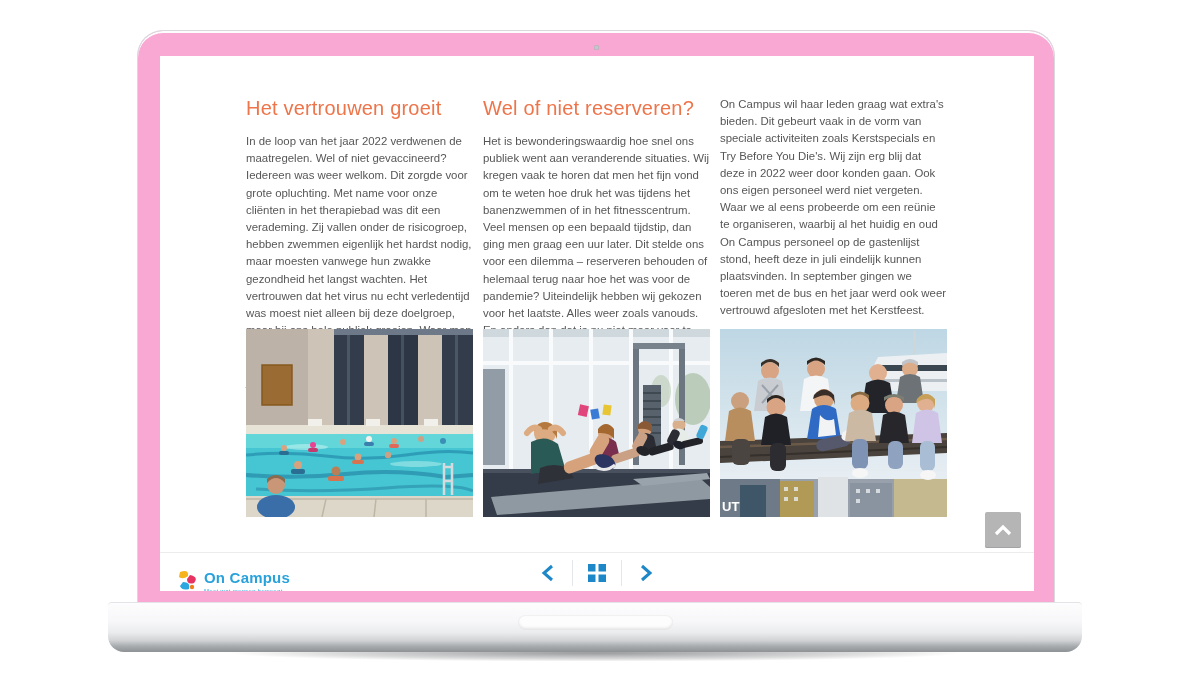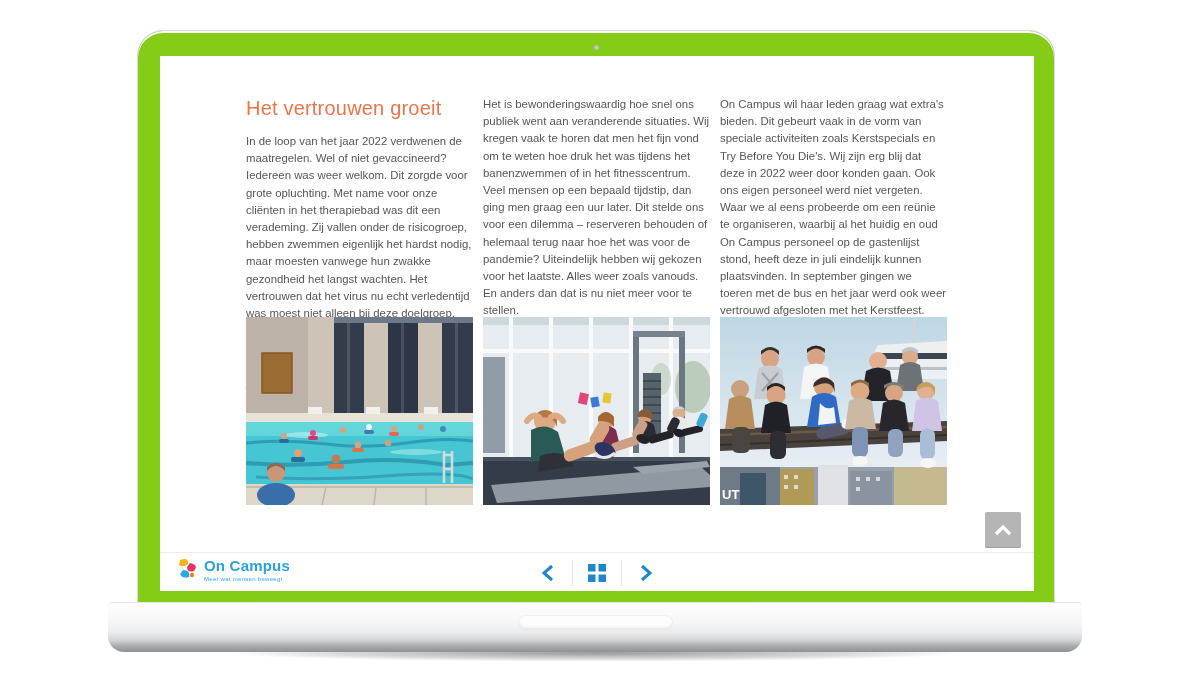--- a/index.html
+++ b/index.html
@@ -3,21 +3,21 @@
 <meta charset="utf-8">
 <style>
   html,body{margin:0;padding:0;}
   body{
     width:1187px;height:697px;position:relative;background:#ffffff;
     font-family:"Liberation Sans",sans-serif;overflow:hidden;
   }
   
   .laptop-lid{
     position:absolute;left:137px;top:30px;width:918px;height:572px;
-    background:#84cc16;border:1px solid #d9d9dd;border-bottom:none;
+    background:#f9a8d4;border:1px solid #d9d9dd;border-bottom:none;
     border-radius:26px 26px 0 0;box-sizing:border-box;
     box-shadow:inset 0 2px 0 #fdfdfe;
   }
   .webcam{
     position:absolute;left:50%;top:14px;width:5px;height:5px;margin-left:-2px;
     border-radius:50%;background:#c6c6cc;box-shadow:inset 0 0 1px #8d8d95;
   }
   .screen{
     position:absolute;left:22px;top:25px;width:874px;height:535px;
     background:#ffffff;overflow:hidden;
@@ -32,36 +32,36 @@
     position:absolute;left:410px;top:12px;width:155px;height:15px;border-radius:9px;
     background:#fdfdfe;box-shadow:inset 0 -2px 3px rgba(0,0,0,.10),inset 0 1px 1px rgba(0,0,0,.05);
   }
   .base-shadow{
     position:absolute;left:125px;top:642px;width:940px;height:22px;z-index:2;
     background:radial-gradient(ellipse 50% 50% at 50% 50%,rgba(55,57,62,.50) 0%,rgba(55,57,62,.18) 55%,rgba(55,57,62,0) 78%);
   }
   
   .cols,.imgs{position:absolute;left:86px;display:grid;grid-template-columns:repeat(3,227px);column-gap:10px;}
   .cols{top:40px;}
-  .imgs{top:261px;}
+  .imgs{top:273px;}
   .article h2{
     margin:0 0 13px 0;font-size:20px;line-height:24px;font-weight:400;
     color:#ee744a;letter-spacing:.2px;
   }
   .article p{
     margin:0;font-size:11.4px;line-height:17.2px;color:#565656;
   }
   .photo{width:227px;height:188px;display:block;background:#dfe3e6;}
   
   .toolbar{
     position:absolute;left:0;top:496px;width:874px;height:39px;
     background:#ffffff;border-top:1px solid #ececec;
   }
   .logo{
-    position:absolute;left:18px;top:4px;display:flex;align-items:flex-start;gap:5px;cursor:pointer;
+    position:absolute;left:18px;top:16px;display:flex;align-items:flex-start;gap:5px;cursor:pointer;
   }
   .logo-texts{display:flex;flex-direction:column;}
   .logo-name{font-size:15px;font-weight:700;color:#29a2dc;line-height:17px;letter-spacing:.2px;}
   .logo-tagline{font-size:6px;color:#2fa8de;margin-top:2px;letter-spacing:.3px;}
   .pager{
     position:absolute;left:50%;top:0;height:39px;transform:translateX(-50%);
     display:flex;align-items:center;gap:13px;
   }
   .pager-btn{display:flex;align-items:center;justify-content:center;width:22px;height:26px;cursor:pointer;background:none;border:none;padding:0;}
   .pager-sep{width:1px;height:26px;background:#e4e7ea;}
@@ -83,20 +83,21 @@
   <div class="webcam"></div>
 
   <div class="screen">
 
     <div class="cols">
       <div class="article">
         <h2>Het vertrouwen groeit</h2>
         <p>In de loop van het jaar 2022 verdwenen de maatregelen. Wel of niet gevaccineerd? Iedereen was weer welkom. Dit zorgde voor grote opluchting. Met name voor onze cliënten in het therapiebad was dit een verademing. Zij vallen onder de risicogroep, hebben zwemmen eigenlijk het hardst nodig, maar moesten vanwege hun zwakke gezondheid het langst wachten. Het vertrouwen dat het virus nu echt verledentijd was moest niet alleen bij deze doelgroep, maar bij ons hele publiek groeien. Waar men eerst voor de zekerheid een 10 badenkaart kocht, gaat nu de voorkeur weer uit naar een jaarabonnement.</p>
       </div>
       <div class="article">
+        <h2>Wel of niet reserveren?</h2>
         <p>Het is bewonderingswaardig hoe snel ons publiek went aan veranderende situaties. Wij kregen vaak te horen dat men het fijn vond om te weten hoe druk het was tijdens het banenzwemmen of in het fitnesscentrum. Veel mensen op een bepaald tijdstip, dan ging men graag een uur later. Dit stelde ons voor een dilemma – reserveren behouden of helemaal terug naar hoe het was voor de pandemie? Uiteindelijk hebben wij gekozen voor het laatste. Alles weer zoals vanouds. En anders dan dat is nu niet meer voor te stellen.</p>
       </div>
       <div class="article">
         <p>On Campus wil haar leden graag wat extra's bieden. Dit gebeurt vaak in de vorm van speciale activiteiten zoals Kerstspecials en Try Before You Die's. Wij zijn erg blij dat deze in 2022 weer door konden gaan. Ook ons eigen personeel werd niet vergeten. Waar we al eens probeerde om een reünie te organiseren, waarbij al het huidig en oud On Campus personeel op de gastenlijst stond, heeft deze in juli eindelijk kunnen plaatsvinden. In september gingen we toeren met de bus en het jaar werd ook weer vertrouwd afgesloten met het Kerstfeest.</p>
       </div>
     </div>
 
     <div class="imgs">
 
       <svg class="photo" viewBox="0 0 227 188">

